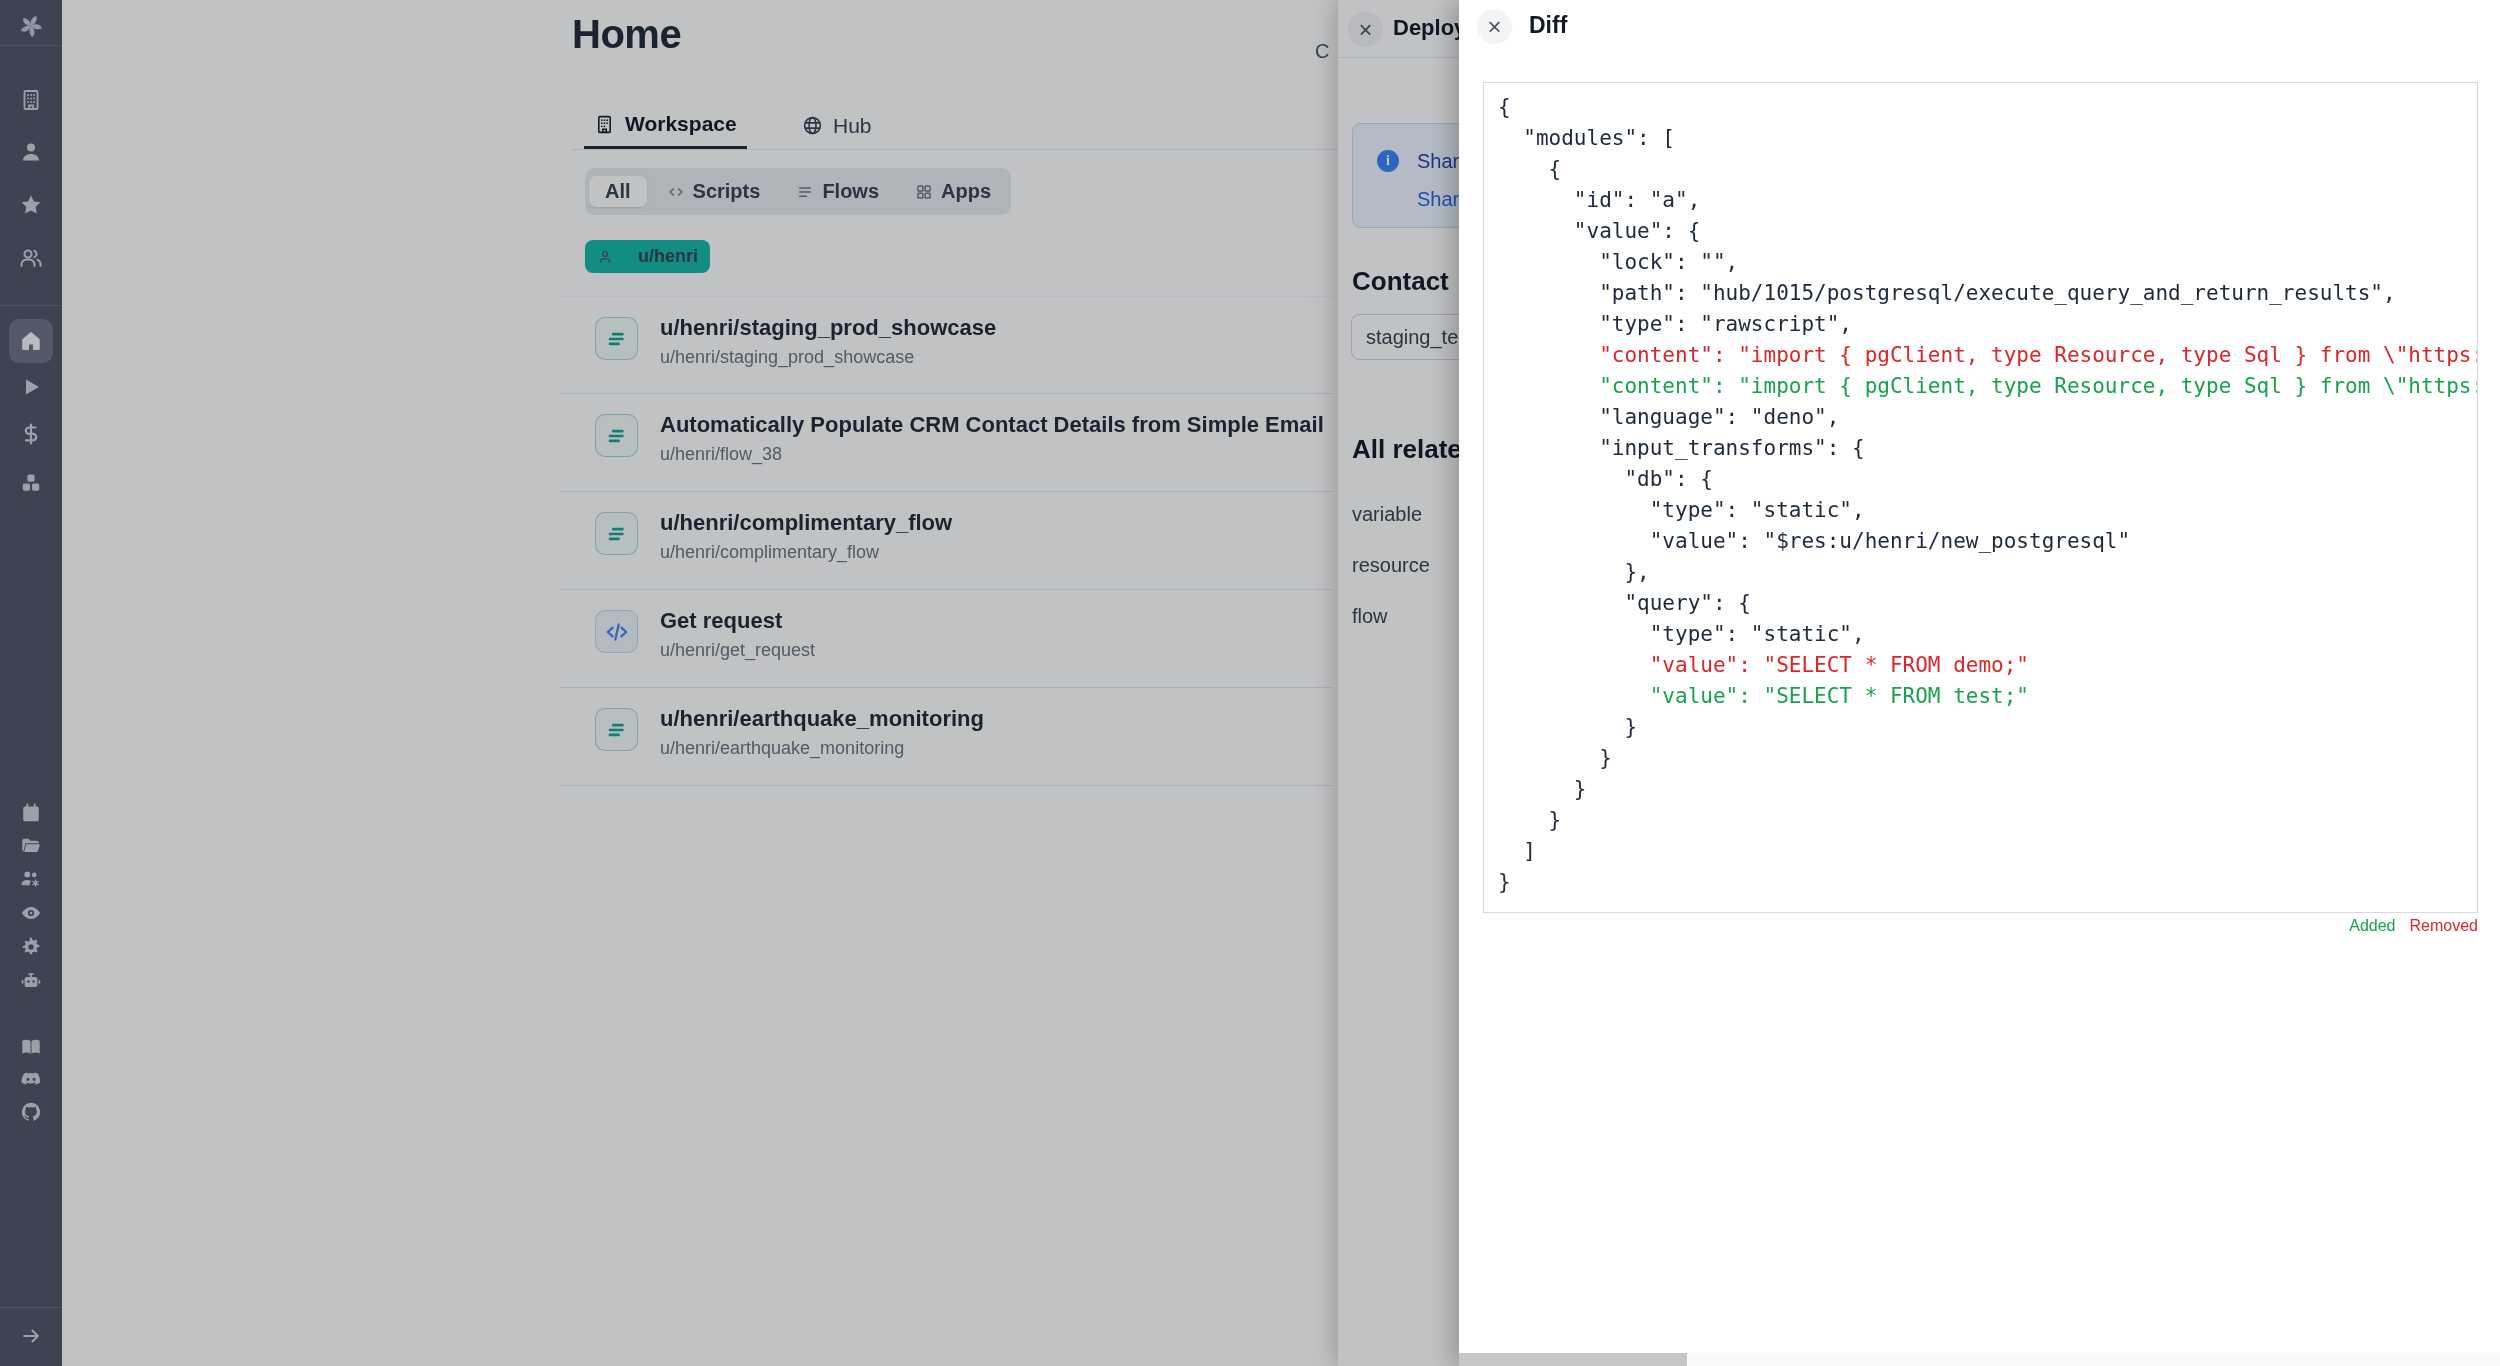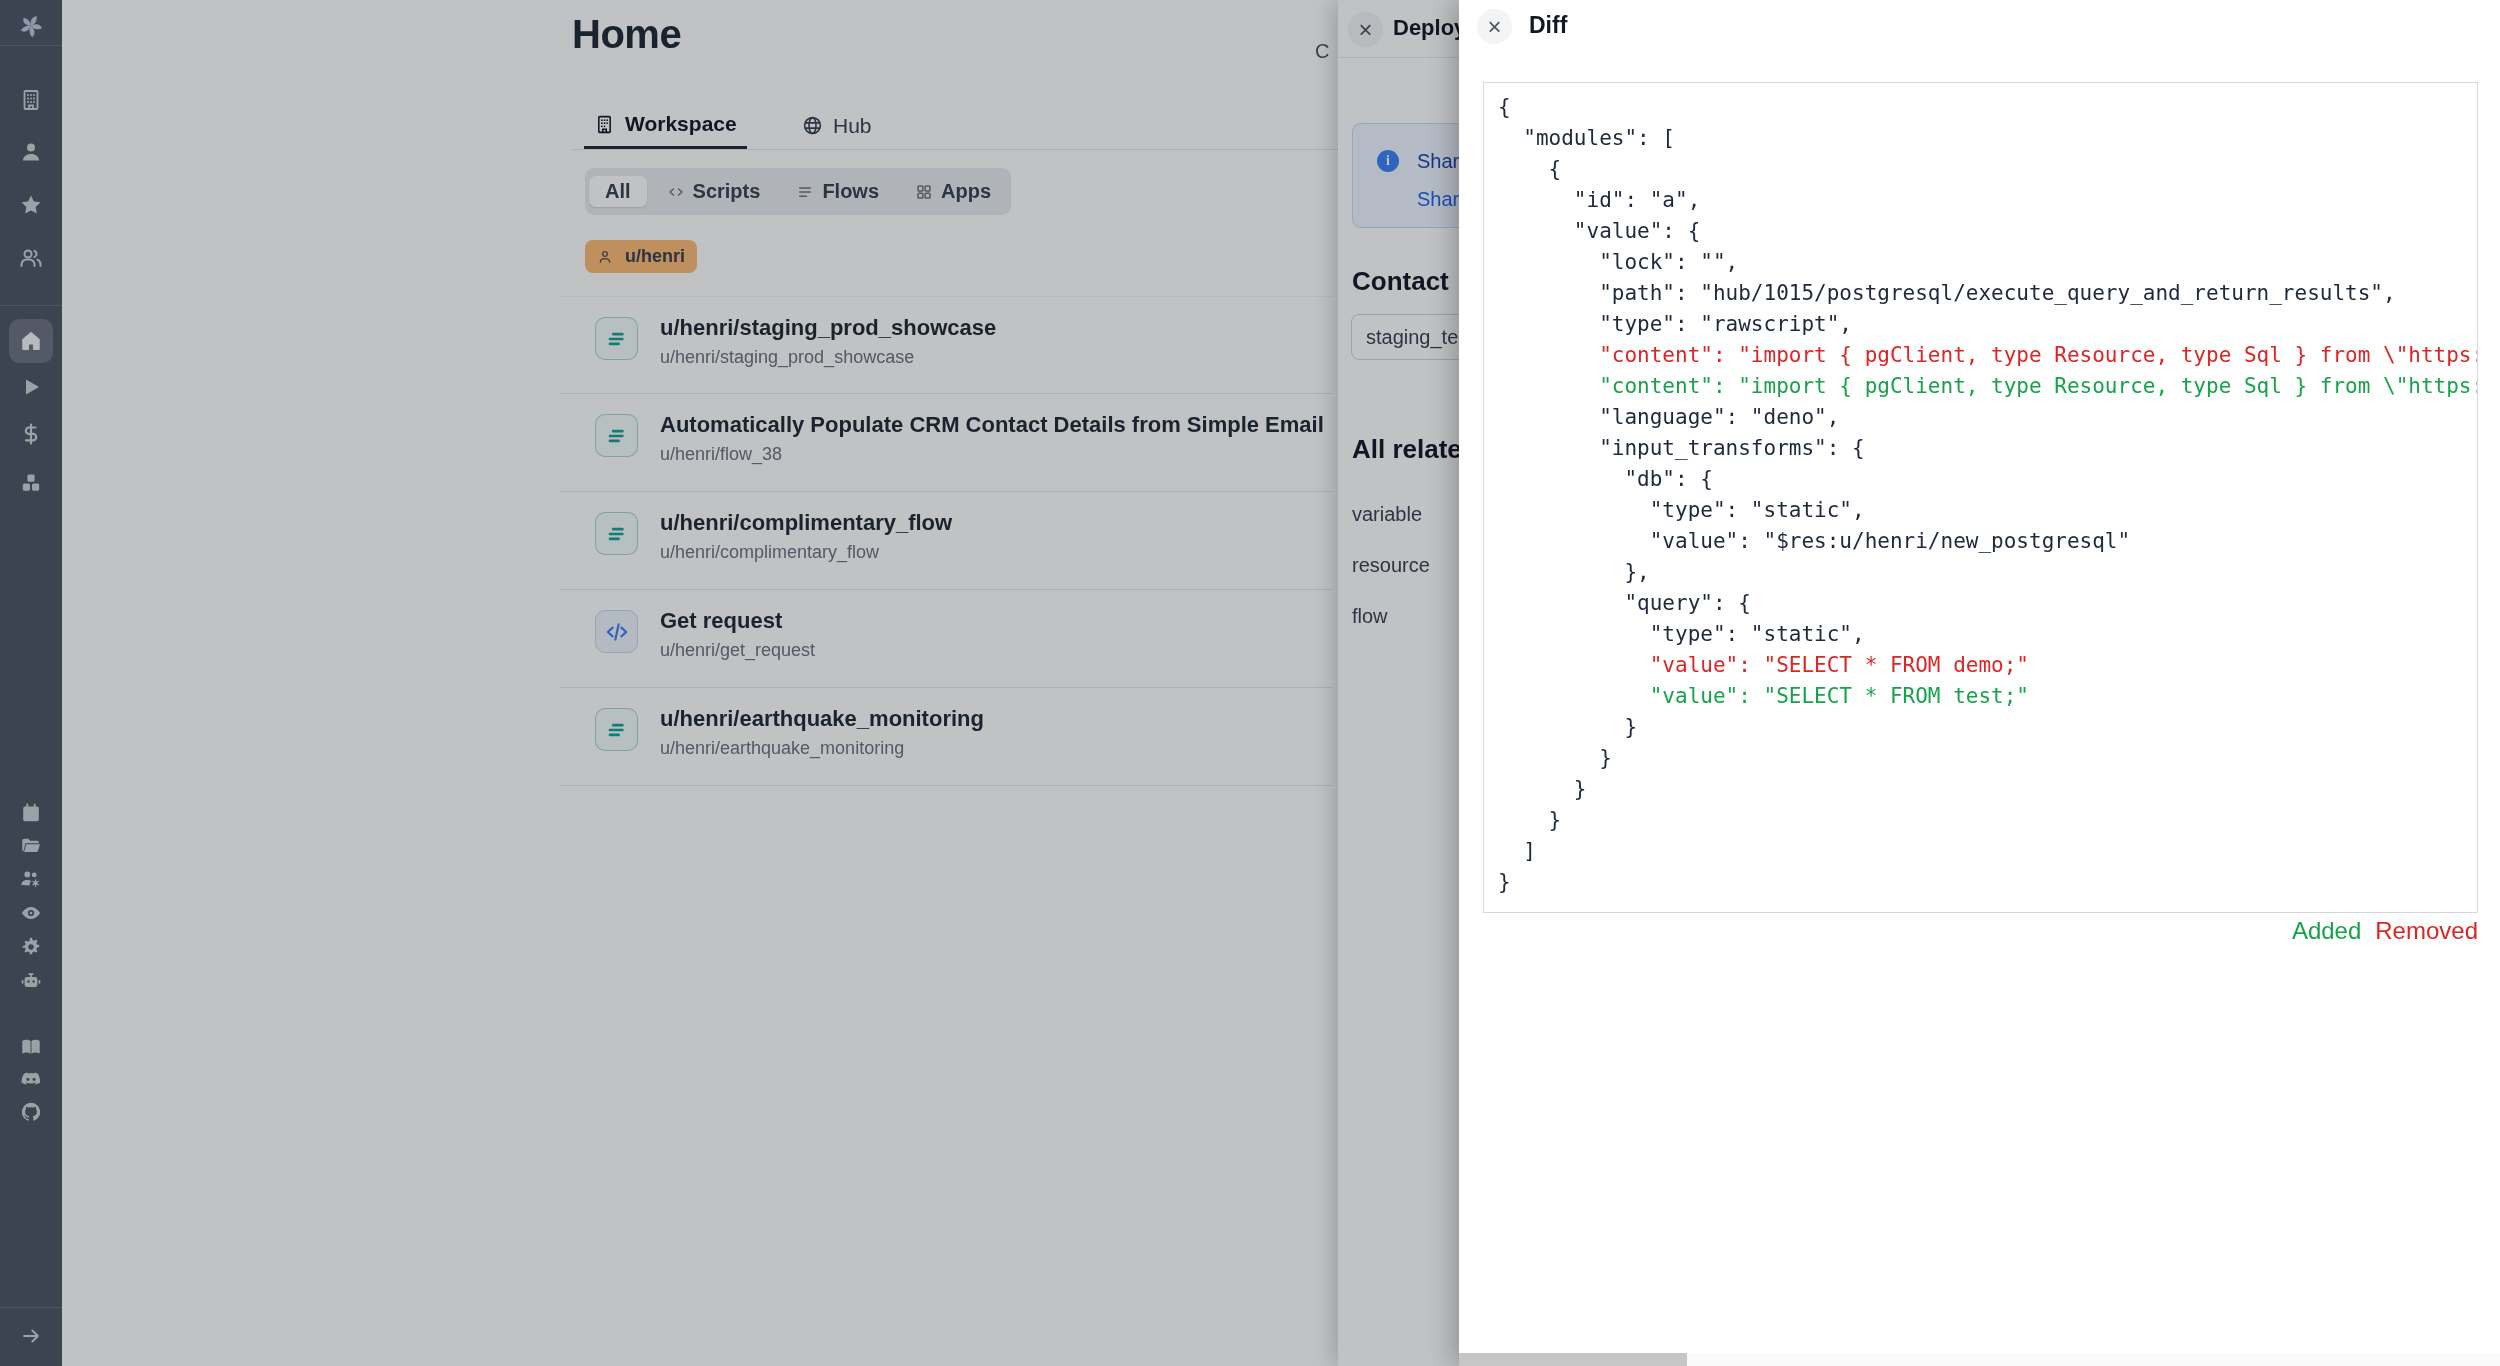--- a/index.html
+++ b/index.html
@@ -36,22 +36,22 @@
   .seg-item { display:flex; align-items:center; gap:8px; padding:0 16px; height:31px; border-radius:7px;
               font-size:20px; font-weight:600; color:#374151; cursor:pointer; }
   .seg-item svg { width:18px; height:18px; color:#6b7280; }
   .seg-item.active { background:#fff; box-shadow:0 1px 2px rgba(0,0,0,0.12); }
 
   .search-input { position:absolute; left:976px; top:168px; width:432px; height:47px; border:1px solid #d1d5db;
                   border-radius:8px; background:#fff; font-size:20px; color:#374151; padding:0 16px;
                   font-family:"Liberation Sans", sans-serif; }
   .search-input::placeholder { color:#9ca3af; }
 
-  .owner-chip { position:absolute; left:523px; top:240px; height:33px; background:#fdba74; border-radius:8px;
-                display:flex; align-items:center; gap:12px; padding:0 12px; font-size:18px; font-weight:600;
+  .owner-chip { position:absolute; left:523px; top:240px; height:33px; background:#14b8a6; border-radius:8px;
+                display:flex; align-items:center; gap:25px; padding:0 12px; font-size:18px; font-weight:600;
                 color:#374151; cursor:pointer; }
   .owner-chip svg { width:16px; height:16px; color:#4b5563; }
 
   .item-list { position:absolute; left:498px; top:296px; width:773px; }
   .item-row { position:relative; height:98px; border-bottom:1px solid #e5e7eb; cursor:pointer; background:#fff; }
   .item-row:first-child { border-top:1px solid #f3f4f6; }
   .tile { position:absolute; left:35px; top:20px; width:43px; height:43px; border-radius:10px;
           display:flex; align-items:center; justify-content:center; }
   .tile.flow { background:#f2fbf9; border:1px solid rgba(13,148,136,0.35); color:#14a394; }
   .tile.script { background:#eef4fd; border:1px solid #c4d7f2; color:#3b82f6; }
@@ -92,21 +92,21 @@
   .diff-drawer .drawer-close { left:18px; top:9px; }
   .diff-title { position:absolute; left:70px; top:12px; font-size:23px; font-weight:700; color:#111827; }
 
   .code-box { position:absolute; left:24px; top:82px; width:995px; height:831px; border:1px solid #d6d9de;
               background:#fff; overflow:hidden; padding:9px 14px;
               font-family:"DejaVu Sans Mono", monospace; font-size:21px; line-height:31px; color:#1e293b; }
   .code-line { white-space:pre; }
   .code-line.removed { color:#dc2626; }
   .code-line.added { color:#16a34a; }
 
-  .diff-legend { position:absolute; top:917px; right:22px; display:flex; gap:14px; font-size:24px; }
+  .diff-legend { position:absolute; top:917px; right:22px; display:flex; gap:14px; font-size:16px; }
   .legend-added { color:#16a34a; }
   .legend-removed { color:#dc2626; }
 
   .hscroll { position:absolute; left:0; bottom:0; width:1041px; height:13px; background:#fafafa; }
   .hscroll-thumb { position:absolute; left:0; top:0; width:228px; height:13px; background:#c6c6c6; cursor:pointer; }
 </style>
 </head>
 <body>
 
 <div class="app">

